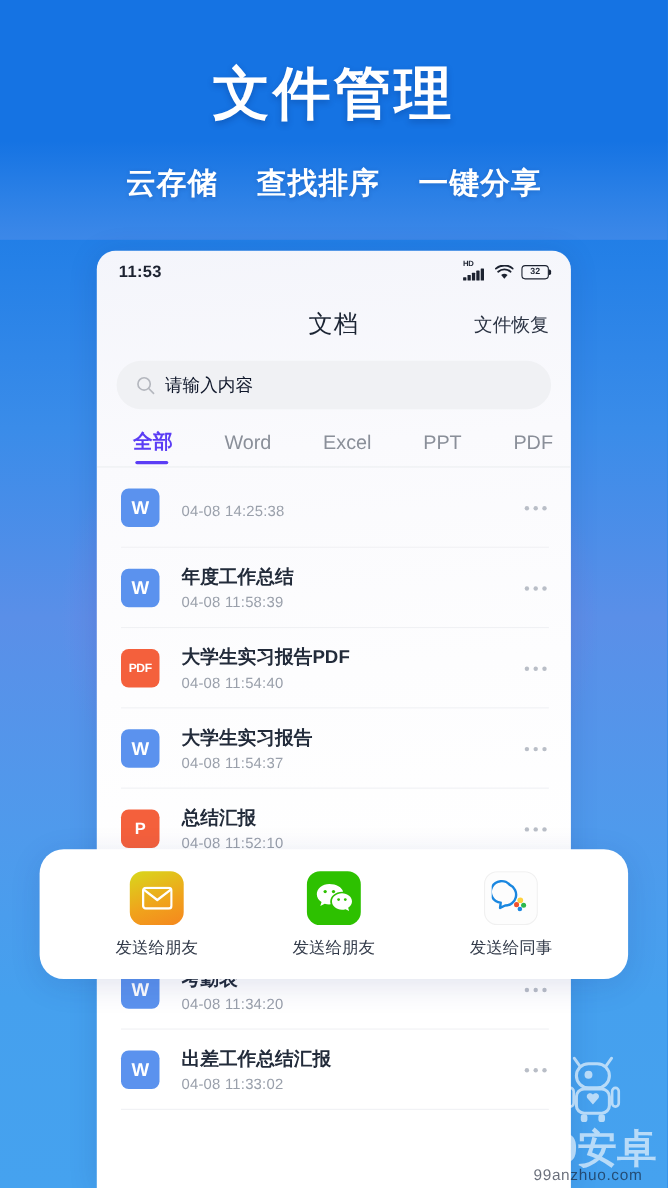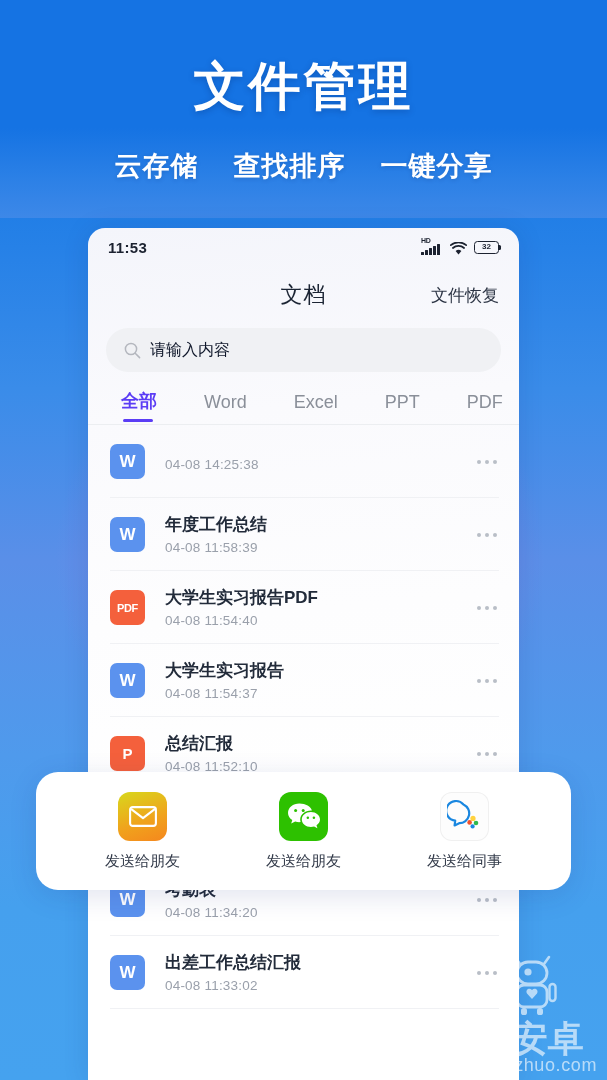--- a/index.html
+++ b/index.html
@@ -170,21 +170,21 @@
   .share-label { font-size:15px; color:#333b4a; white-space:nowrap; }
 
   
   .watermark {
     position:absolute; right:10px; bottom:4px; z-index:8;
     display:flex; align-items:center; gap:6px;
     opacity:0.62; pointer-events:none;flex-direction:column;
   }
   .wm-text { display:flex; flex-direction:column; align-items:flex-start; }
   .wm-main { font-size:36px; font-weight:bold; color:#fff; line-height:0.95; letter-spacing:0px; }
-  .wm-sub { font-size:18px; color:#ffffff; letter-spacing:0.6px; margin-top:-1px; }
+  .wm-sub { font-size:14px; color:#0f172a; letter-spacing:0.6px; margin-top:-1px; }
 </style>
 </head>
 <body>
 
 <div class="bg"></div>
 <div class="bg-top-solid"></div>
 <div class="bg-top-fade"></div>
 
 <div class="promo">
   <div class="promo-title">文件管理</div>

